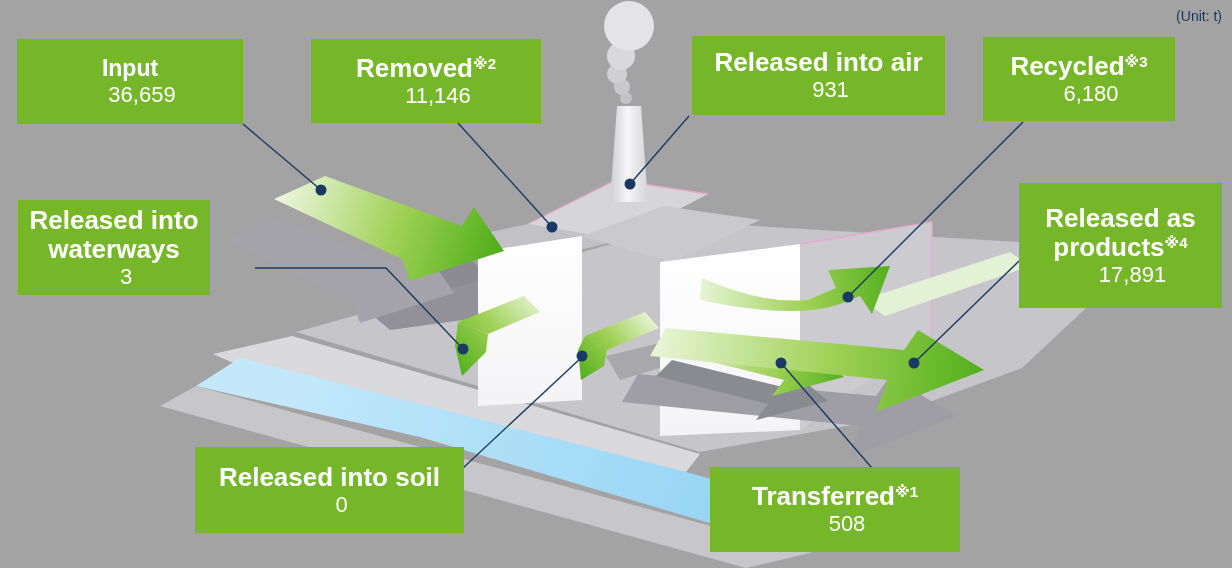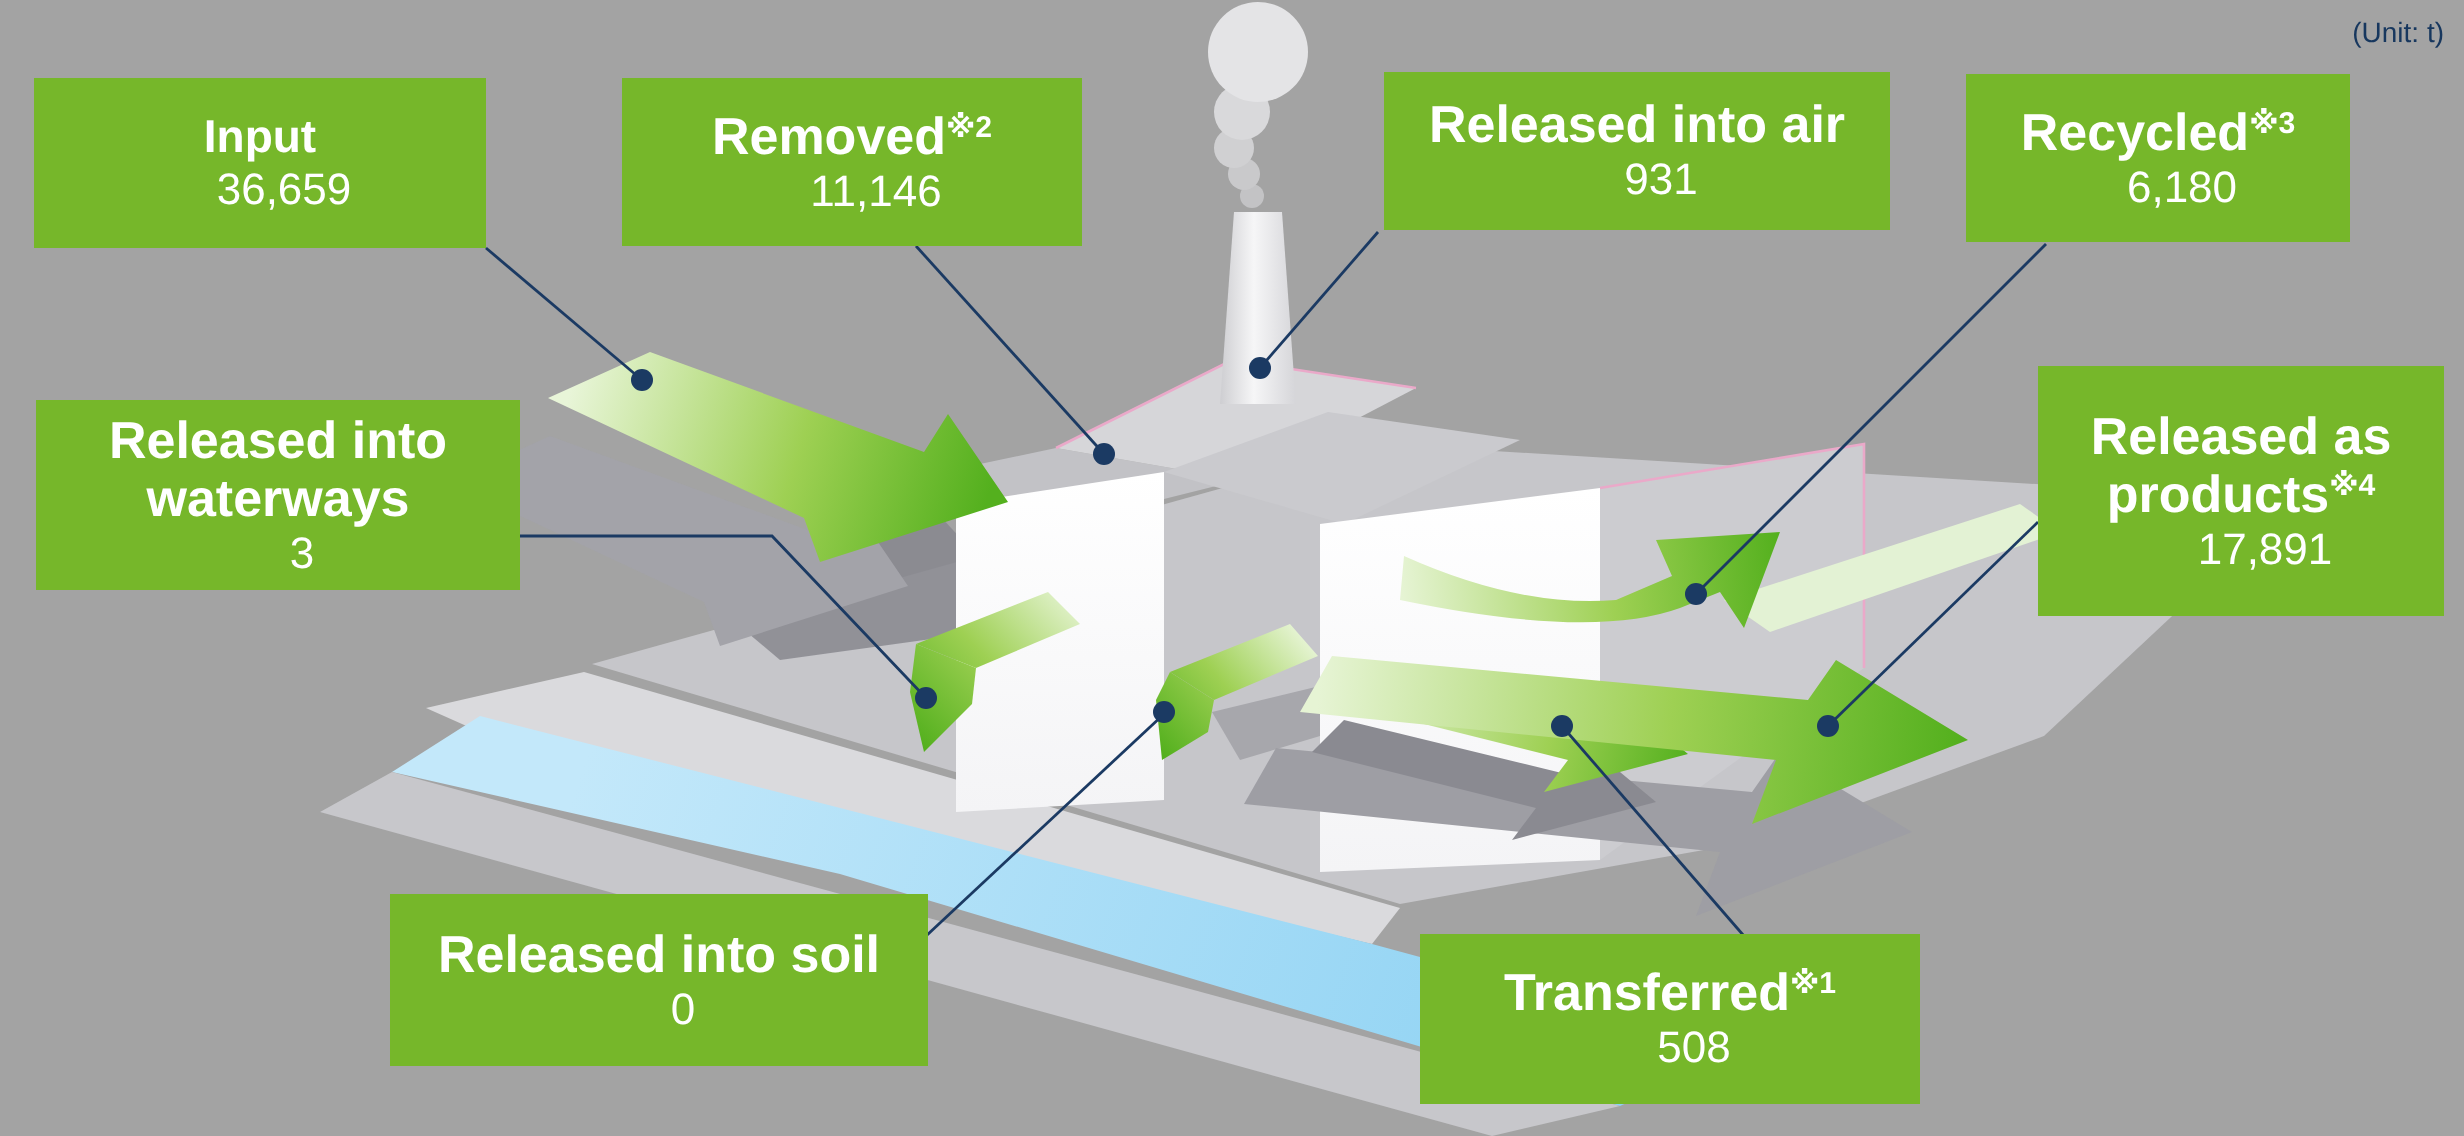--- a/index.html
+++ b/index.html
@@ -177,21 +177,21 @@
   <div class="flow-box" style="left:692px;top:36px;width:253px;height:79px">
     <div class="flow-title"><span>Released into air</span><span class="note"></span></div>
     <div class="flow-value">931</div>
   </div>
 
   <div class="flow-box" style="left:983px;top:37px;width:192px;height:84px">
     <div class="flow-title"><span>Recycled</span><span class="note">※3</span></div>
     <div class="flow-value">6,180</div>
   </div>
 
-  <div class="flow-box" style="left:18px;top:200px;width:242px;height:95px">
+  <div class="flow-box" style="left:18px;top:200px;width:192px;height:95px">
     <div class="flow-title"><span>Released into waterways</span><span class="note"></span></div>
     <div class="flow-value">3</div>
   </div>
 
   <div class="flow-box" style="left:1019px;top:183px;width:203px;height:125px">
     <div class="flow-title"><span>Released as products</span><span class="note">※4</span></div>
     <div class="flow-value">17,891</div>
   </div>
 
   <div class="flow-box" style="left:195px;top:447px;width:269px;height:86px">

